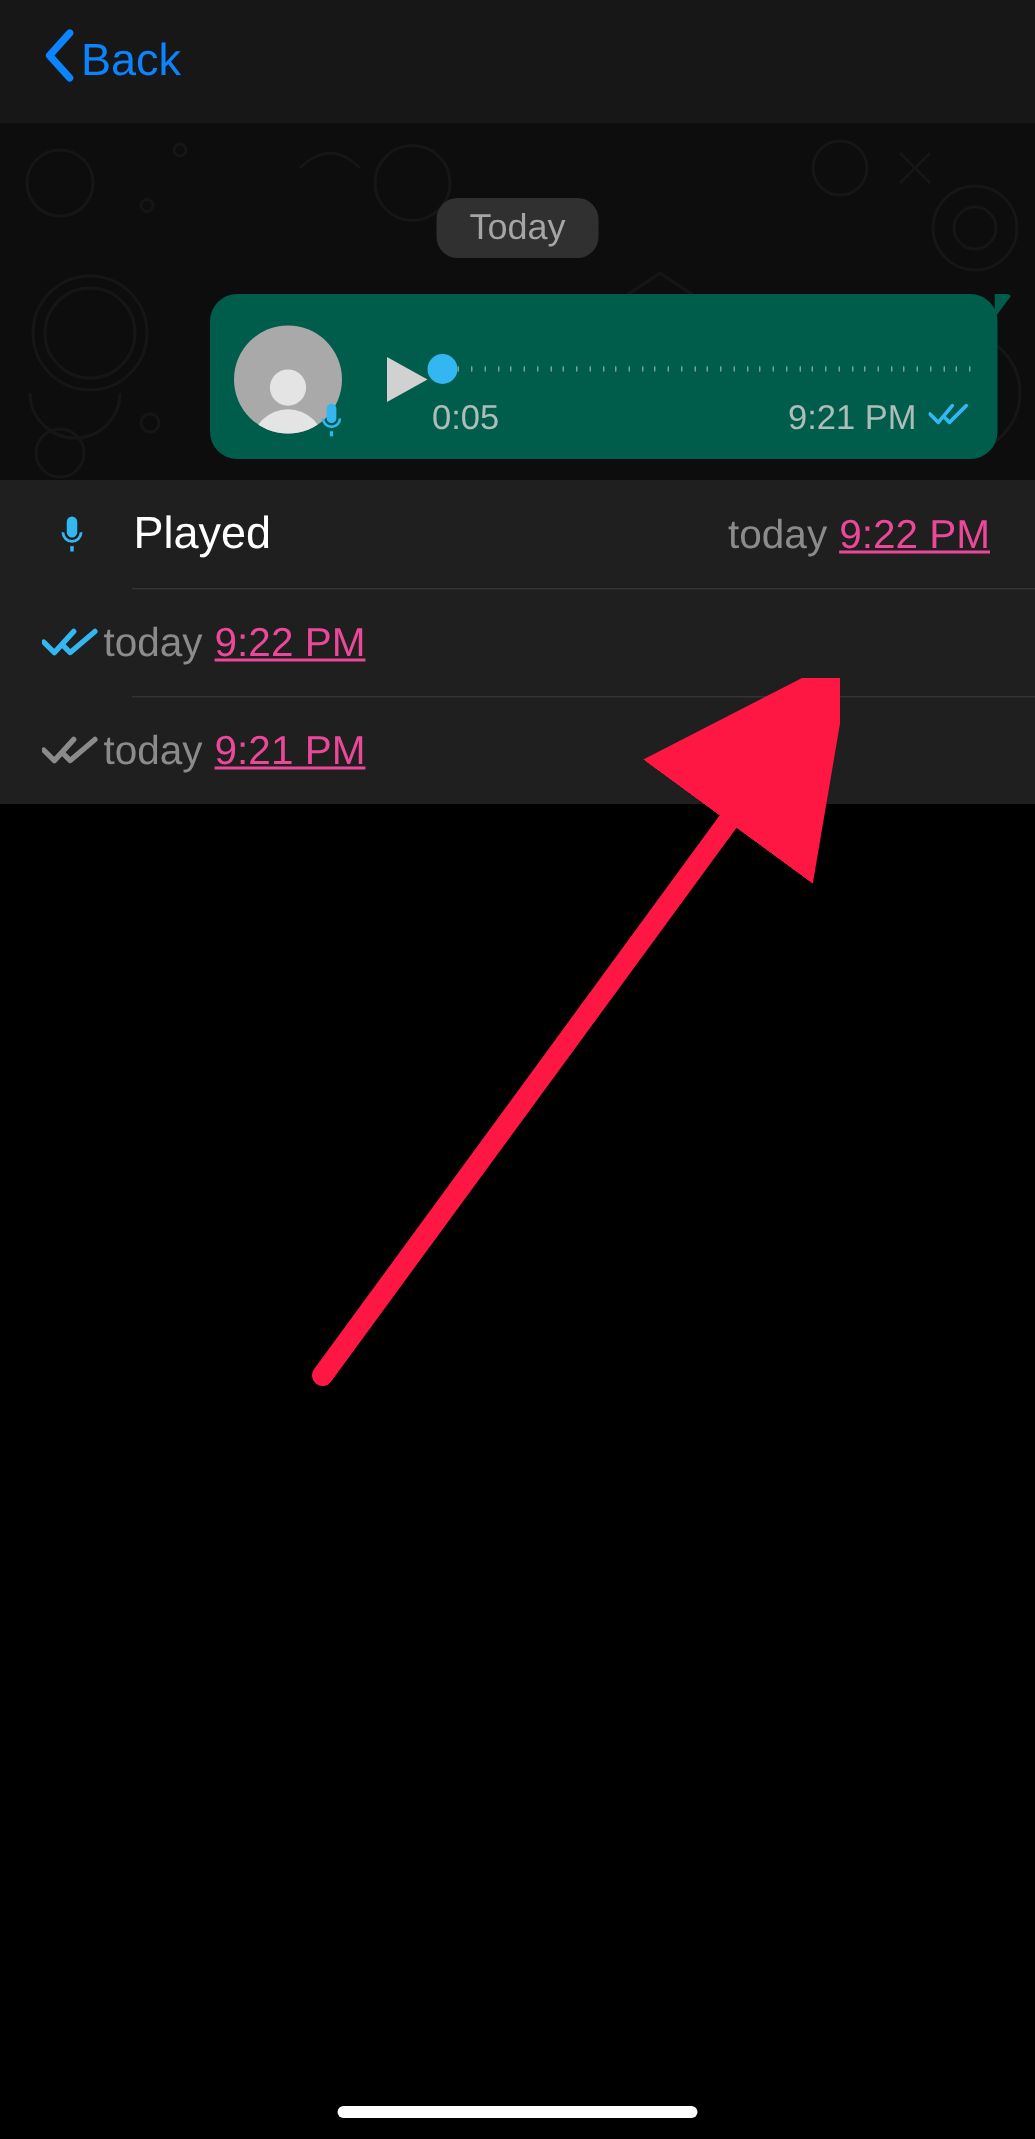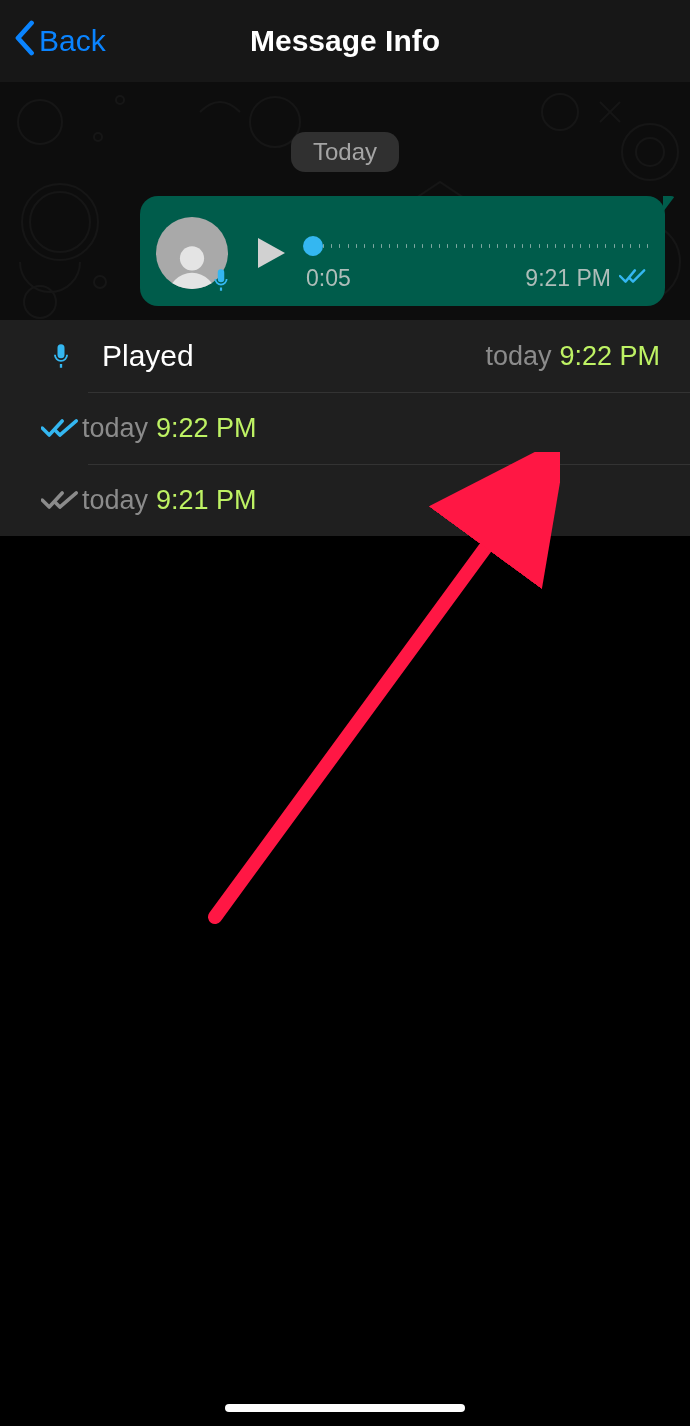--- a/index.html
+++ b/index.html
@@ -9,21 +9,21 @@
   .header {
     height: 82px;
     background: #171717;
     position: relative;
     display: flex;
     align-items: center;
     justify-content: center;
   }
   .back-btn {
     position: absolute;
-    left: 13px;
+    left: 28px;
     display: flex;
     align-items: center;
     gap: 4px;
     color: #0a84ff;
     font-size: 30px;
     font-weight: 400;
     cursor: pointer;
   }
   .back-btn svg { width: 22px; height: 36px; }
   .header-title {
@@ -94,21 +94,21 @@
     position: absolute; right: -6px; bottom: -4px;
     width: 26px; height: 26px;
   }
   .avatar-mic svg { width: 100%; height: 100%; fill: #34b7f1; }
   .play-btn {
     margin-left: 24px;
     width: 36px; height: 40px;
     cursor: pointer;
   }
   .play-btn svg { width: 100%; height: 100%; fill: #d1d1d1; }
-  .wave-wrap { flex: 1; margin-left: 18px; position: relative; height: 100%; }
+  .wave-wrap { flex: 1; position: relative; height: 100%; }
   .wave-track {
     position: absolute; top: 34px; left: 0; right: 0; height: 4px;
     display: flex; gap: 8px; align-items: center;
   }
   .wave-dot { width: 4px; height: 4px; border-radius: 50%; background: #7fa9a2; }
   .play-head {
     position: absolute; top: 26px; left: -3px;
     width: 20px; height: 20px; border-radius: 50%;
     background: #34b7f1;
   }
@@ -124,21 +124,21 @@
   .bubble-checks svg { width: 28px; height: 20px; }
 
   
   .status-list {
     background: #1f1f1f;
   }
   .status-row {
     display: flex;
     align-items: center;
     height: 72px;
-    padding: 0 30px 0 40px;
+    padding: 0 30px 0 27px;
     position: relative;
   }
   .status-row + .status-row::before {
     content: "";
     position: absolute;
     left: 88px; right: 0; top: 0;
     height: 1px;
     background: #333;
   }
   .status-icon { width: 42px; display: flex; justify-content: center; }
@@ -146,21 +146,21 @@
     margin-left: 20px;
     font-size: 30px;
     color: #fff;
     flex: 1;
   }
   .status-time {
     display: flex; align-items: baseline; gap: 8px;
     font-size: 27px;
   }
   .status-time .day { color: #8b8b8b; }
-  .status-time .hourmin { color: #bef264; }
+  .status-time .hourmin { color: #ec4899; text-decoration: underline; }
 
   
   .arrow {
     position: absolute;
     z-index: 10;
     pointer-events: none;
   }
 
   
   .home-indicator {
@@ -179,21 +179,20 @@
 
 <div class="header">
   <div class="back-btn">
     <span>
       <svg viewBox="0 0 14 24">
           <path d="M12 2 L3 12 L12 22" stroke="#0a84ff" stroke-width="3.2" fill="none" stroke-linecap="round" stroke-linejoin="round"></path>
         </svg>
     </span>
     <span>Back</span>
   </div>
-  <div class="header-title">Message Info</div>
 </div>
 
 <div class="chat-area">
   <svg class="doodle-bg" viewBox="0 0 690 238" preserveAspectRatio="xMidYMid slice">
     <g stroke="#555" stroke-width="2" fill="none">
       <circle cx="40" cy="40" r="22"></circle>
         <circle cx="120" cy="18" r="4"></circle>
         <circle cx="98" cy="55" r="4"></circle>
       <path d="M200 30 q20 -20 40 0"></path>
         <rect x="250" y="15" width="50" height="50" rx="25"></rect>

